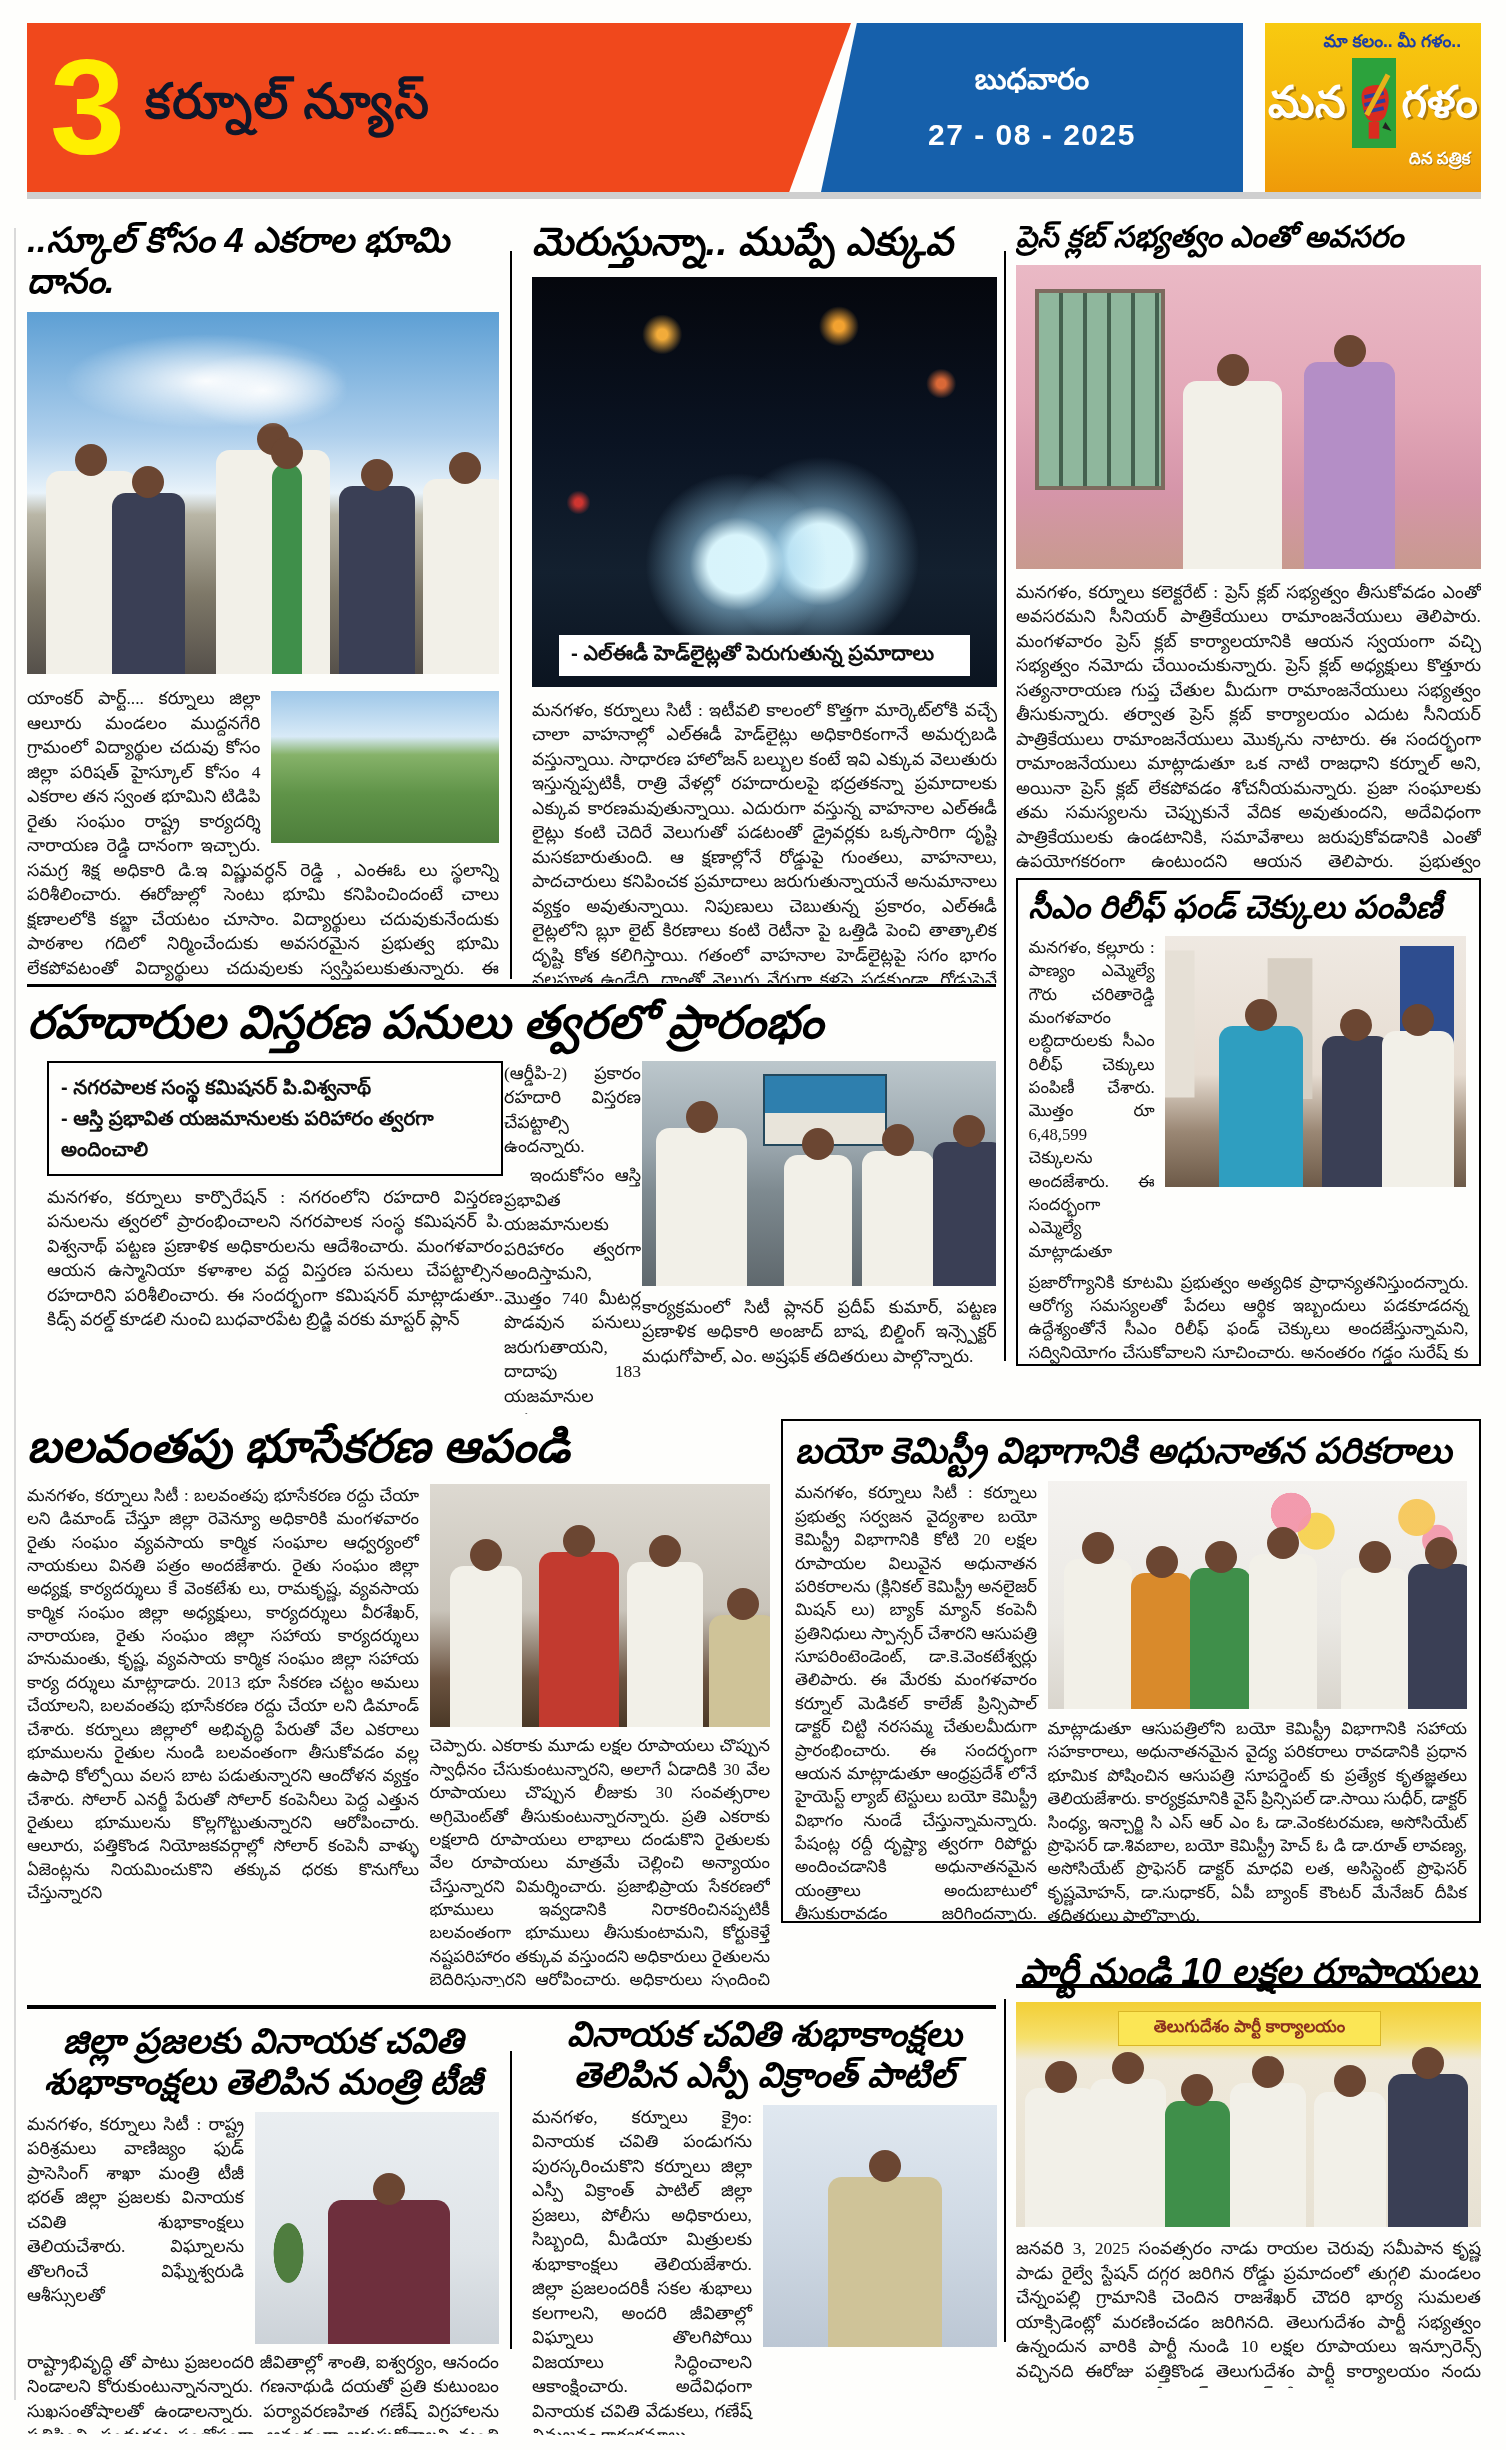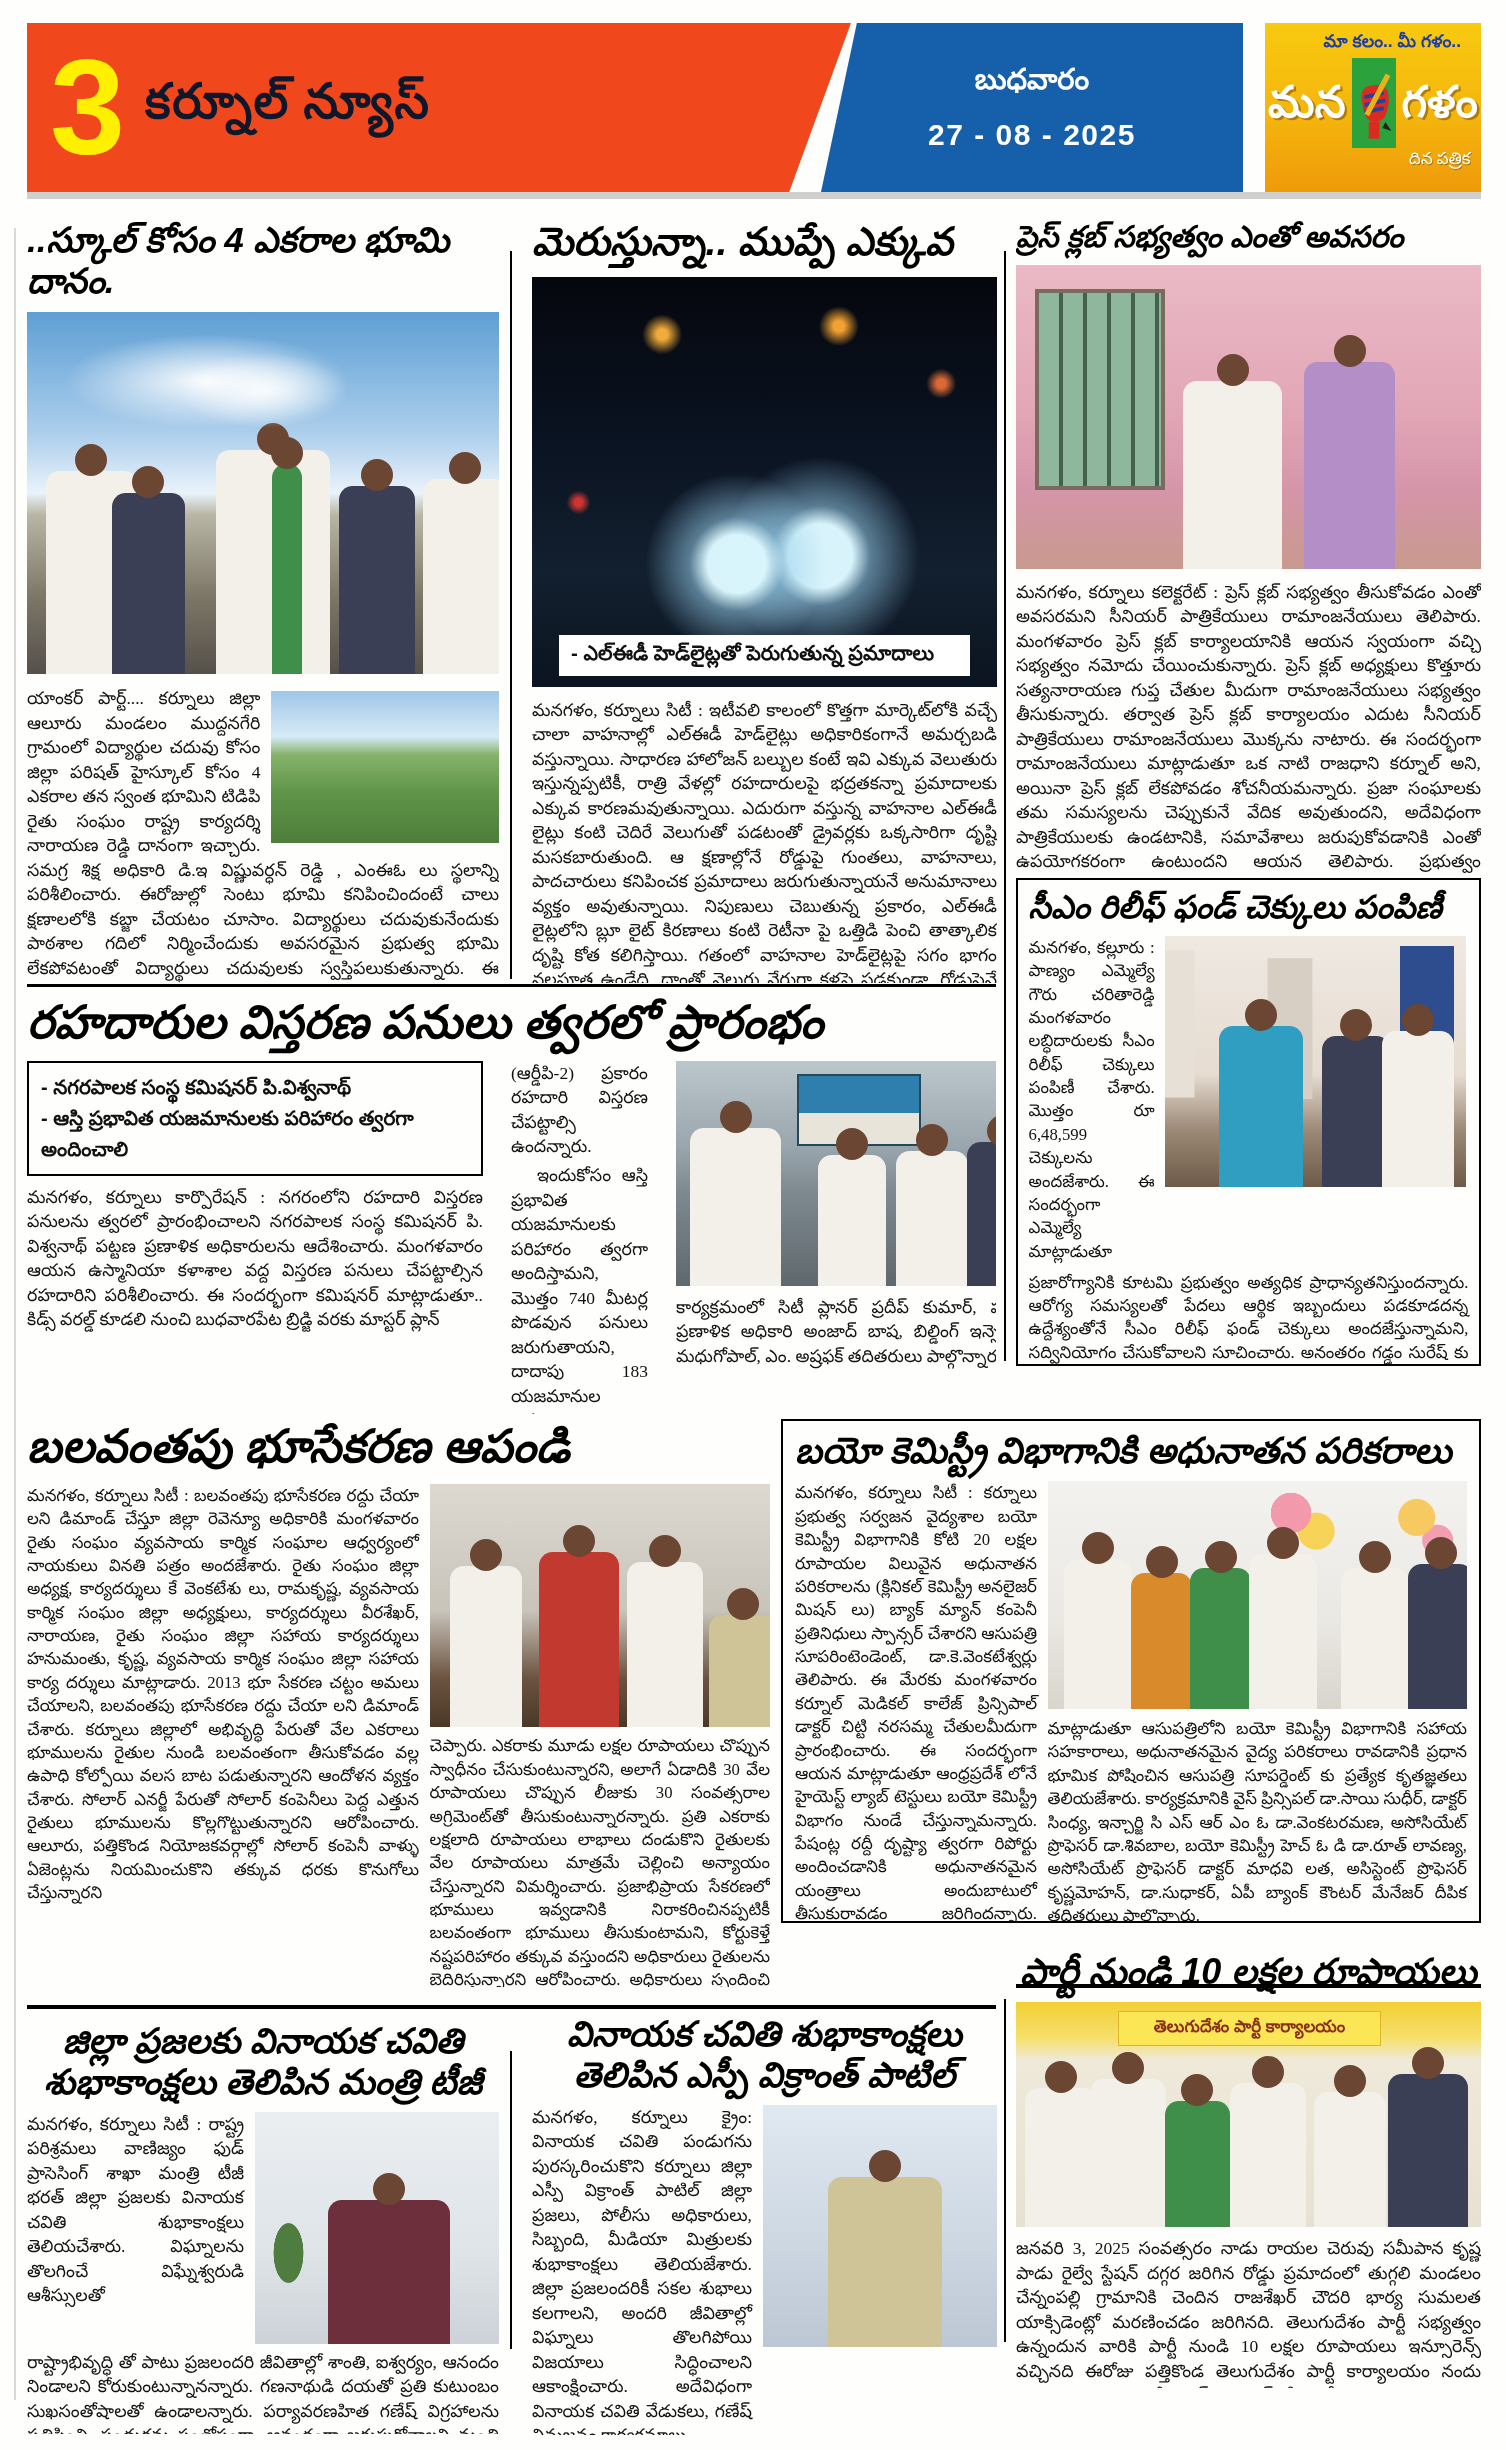--- a/index.html
+++ b/index.html
@@ -20,21 +20,21 @@
             align-items:center;justify-content:center;gap:15px;font-weight:800;
             font-family:"Liberation Sans","DejaVu Sans",sans-serif;}
   .hdr-day{font-size:29px;} .hdr-date{font-size:30px;letter-spacing:1.5px;}
   .hdr-logo{position:absolute;left:1238px;top:0;width:216px;height:169px;box-sizing:border-box;
             background:linear-gradient(180deg,#f8ca10 0%,#f4b50d 55%,#ef9a09 100%);padding:7.6px 10.6px;}
   .logo-tag{color:#1c3ea8;font-weight:800;font-size:17.5px;font-family:Liberation Sans, sans-serif;margin-left:48px;}
   .logo-main{display:flex;align-items:center;justify-content:center;margin-top:3px;}
   .logo-word{color:#fff;font-size:44px;font-weight:800;line-height:1;
              text-shadow:2.3px 2.3px 0 rgba(90,50,0,.45);}
   .logo-fist{width:44px;height:90px;background:#2ca23c;margin:0 6px;flex:0 0 auto;}
-  .logo-sub{color:#fff;font-weight:400;font-size:16.7px;text-align:right;margin-top:1.5px;
+  .logo-sub{color:#fff;font-weight:700;font-size:16.7px;text-align:right;margin-top:1.5px;
             text-shadow:0.8px 0.8px 0 rgba(0,0,0,.35);}
 
   
   h2.headline{margin:0;font-family:"Liberation Sans","DejaVu Sans",sans-serif;font-weight:800;color:#000;line-height:1.18;font-style:italic;}
   p.body{margin:0;text-align:justify;line-height:1.4;}
   p.body + p.body{margin-top:4.6px;text-indent:26px;}
   .vline{position:absolute;width:2.3px;background:#000;}
   .hline{position:absolute;height:3.8px;background:#000;}
 
   
@@ -190,21 +190,21 @@
         <div class="fig f-saree" style="left:18%;width:84px;height:64%;"></div>
         <div class="fig f-plaid" style="left:52%;width:68px;height:60%;"></div>
         <div class="fig f-white" style="left:72%;width:72px;height:62%;"></div>
       </div>
     </div>
     <p class="body" style="margin-top:7.6px;">ప్రజారోగ్యానికి కూటమి ప్రభుత్వం అత్యధిక ప్రాధాన్యతనిస్తుందన్నారు. ఆరోగ్య సమస్యలతో పేదలు ఆర్థిక ఇబ్బందులు పడకూడదన్న ఉద్దేశ్యంతోనే సీఎం రిలీఫ్ ఫండ్ చెక్కులు అందజేస్తున్నామని, సద్వినియోగం చేసుకోవాలని సూచించారు. అనంతరం గడ్డం సురేష్ కు రూ. 2,14,670, వంగాల వెంకటేశ్వరమ్మకు రూ. 30028, కురువ పెద్ద మద్దిలేటికి రూ. 45,350, సింగసని సుధాకర్ రెడ్డికి రూ.18,000, ద్వారం గోపాల్ రెడ్డికి రూ. 40295, గడిగరేవుల వెంకట శివరామయ్యకు రూ. 51272, చిట్ల రామిరెడ్డికి రూ. 52,000, బోయ లక్ష్మీని దేవి (డెత్) కుటుంబ సభ్యులకు రూ. 43,092, యగ్గోని ఉప్పరీ నారాయణమ్మకు రూ. 41,112, ముని స్వరూప రాణికి రూ. 31,513, ఎల్లమ్మ చైల్డ్ కు రూ. 81,267 చొప్పున చెక్కులను అందజేశారు.</p>
   </div>
 
   <div class="art art-roads">
     <h2 class="headline" style="font-size:46px;">రహదారుల విస్తరణ పనులు త్వరలో ప్రారంభం</h2>
-    <div style="display:grid;grid-template-columns:456px 137px 355px;gap:28px;margin-top:12px;">
+    <div style="display:grid;grid-template-columns:456px 137px 355px;gap:1px;margin-top:12px;margin-left:20px;">
       <div>
         <div class="bullet-box">
           <div>- నగరపాలక సంస్థ కమిషనర్ పి.విశ్వనాథ్</div>
           <div>- ఆస్తి ప్రభావిత యజమానులకు పరిహారం త్వరగా అందించాలి</div>
         </div>
         <p class="body" style="margin-top:9px;">మనగళం, కర్నూలు కార్పొరేషన్ : నగరంలోని రహదారి విస్తరణ పనులను త్వరలో ప్రారంభించాలని నగరపాలక సంస్థ కమిషనర్ పి. విశ్వనాథ్ పట్టణ ప్రణాళిక అధికారులను ఆదేశించారు. మంగళవారం ఆయన ఉస్మానియా కళాశాల వద్ద విస్తరణ పనులు చేపట్టాల్సిన రహదారిని పరిశీలించారు. ఈ సందర్భంగా కమిషనర్ మాట్లాడుతూ.. కిడ్స్ వరల్డ్ కూడలి నుంచి బుధవారపేట బ్రిడ్జి వరకు మాస్టర్ ప్లాన్</p>
       </div>
       <div>
         <p class="body">(ఆర్డీపి-2) ప్రకారం రహదారి విస్తరణ చేపట్టాల్సి ఉందన్నారు.</p>
         <p class="body">ఇందుకోసం ఆస్తి ప్రభావిత యజమానులకు పరిహారం త్వరగా అందిస్తామని, మొత్తం 740 మీటర్ల పొడవున పనులు జరుగుతాయని, దాదాపు 183 యజమానుల ఆస్తులు ప్రభావితమవుతాయని చెప్పారు. ప్రజలు స్వచ్ఛందంగా ముందుకు రావాలని, పరిహారం వీలైనంత త్వరగా అందిస్తామని, నగరాభివృద్ధి కోసం ముందుకు రావాలని కమిషనర్ తెలిపారు.</p>

